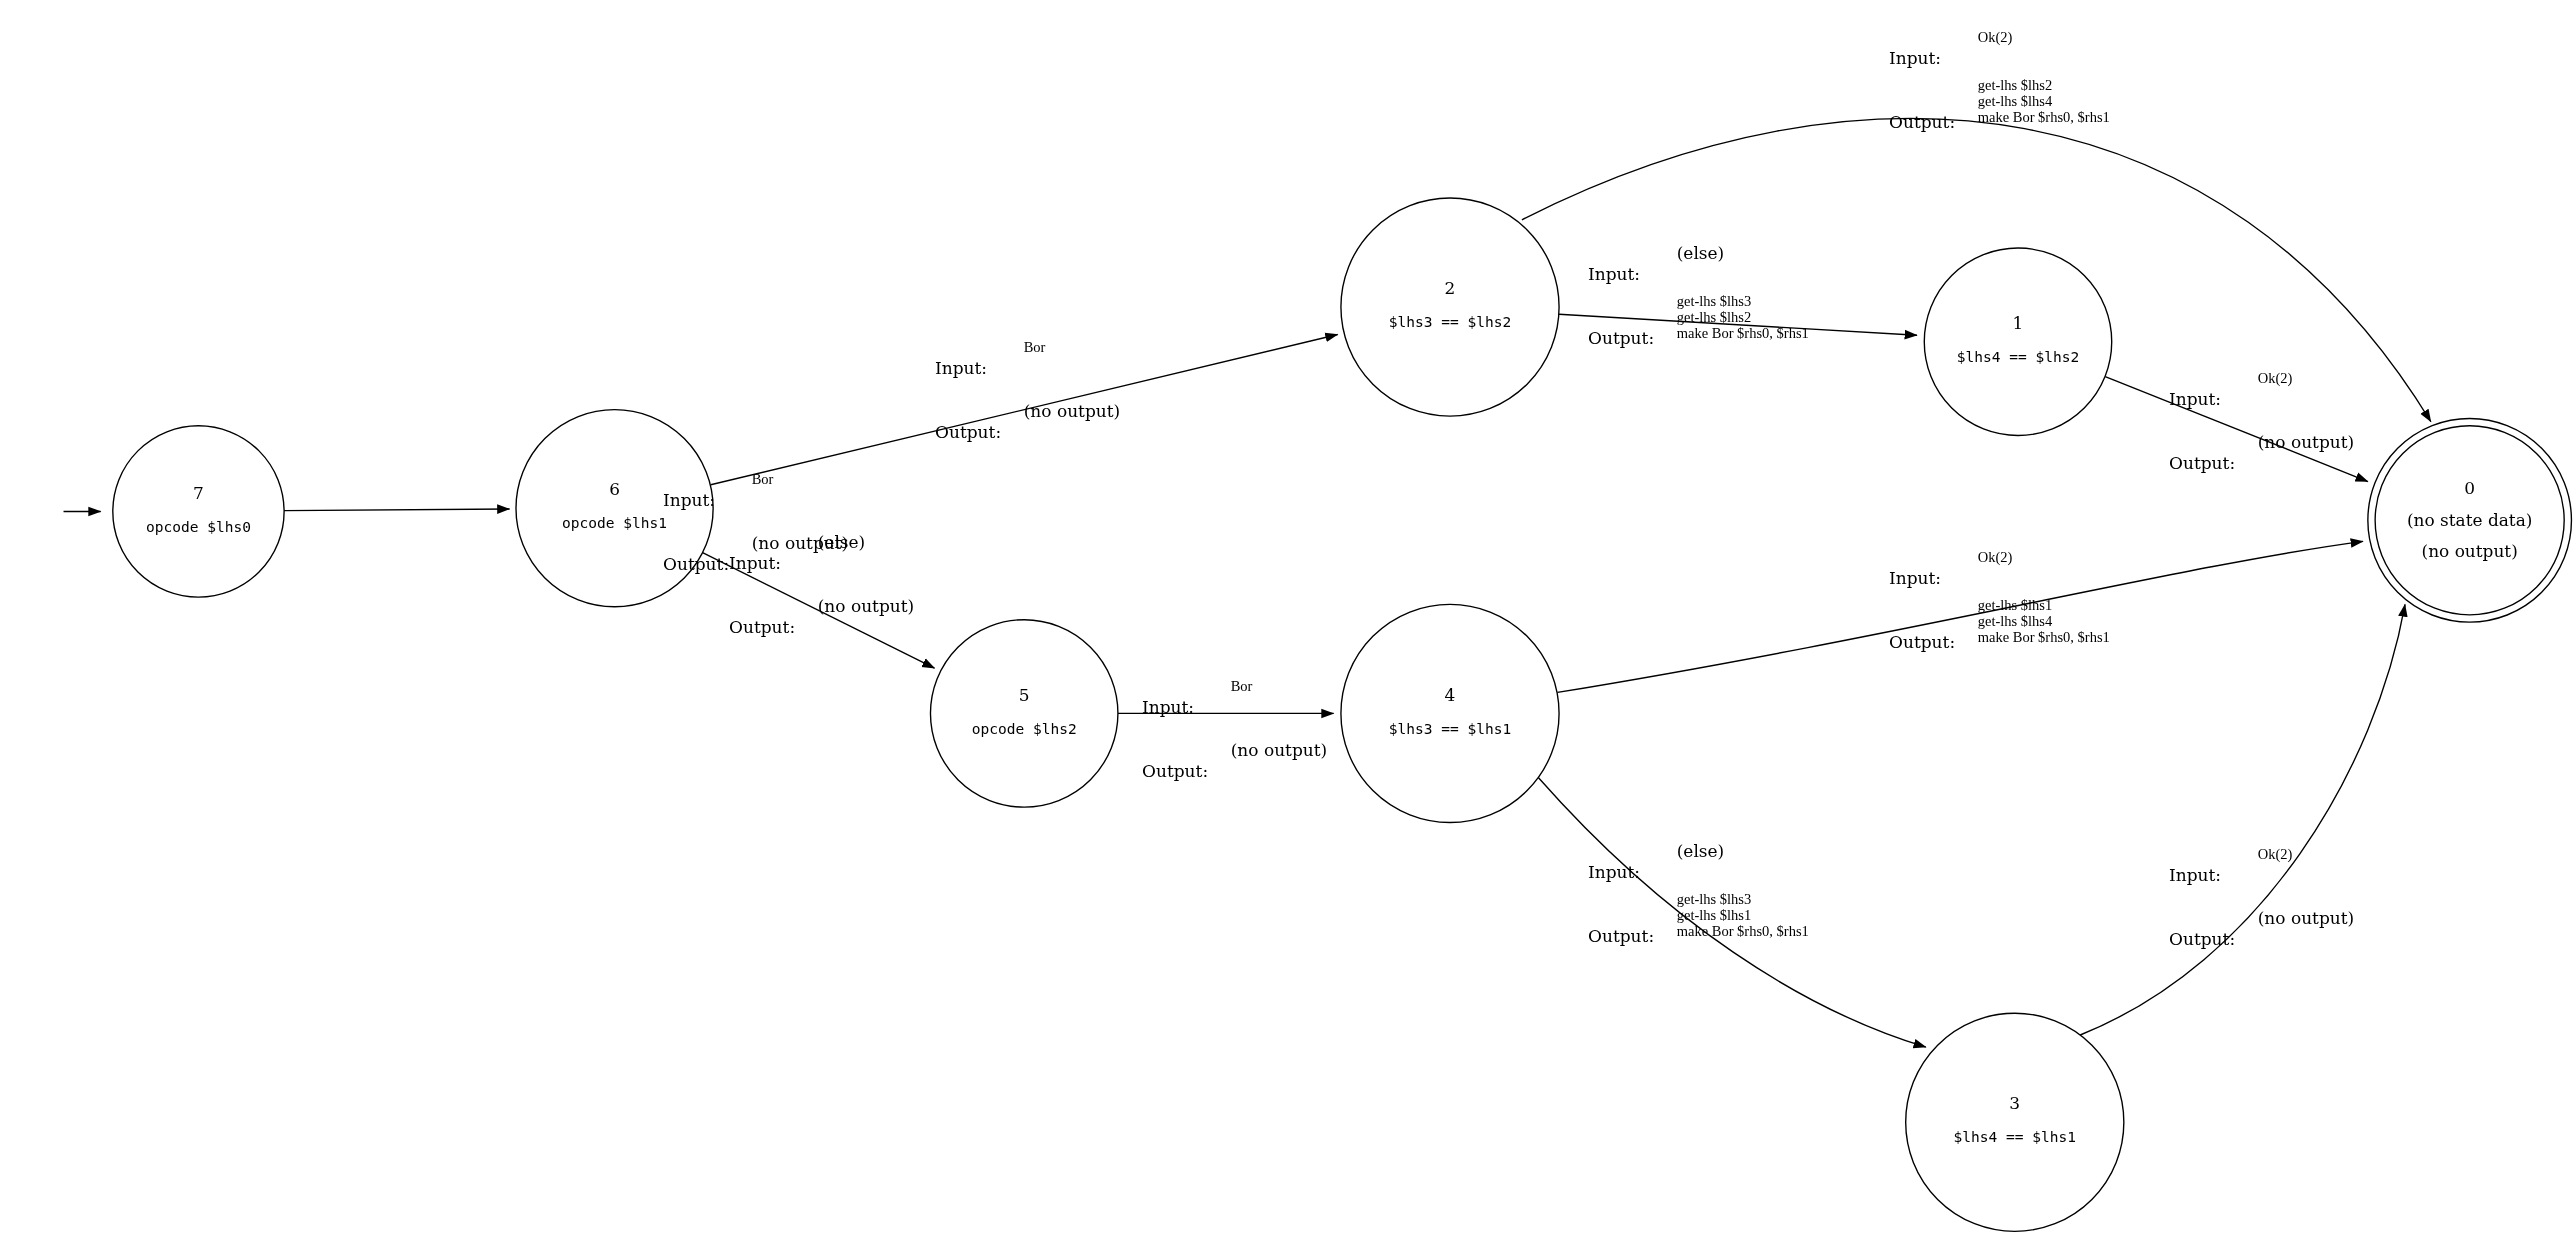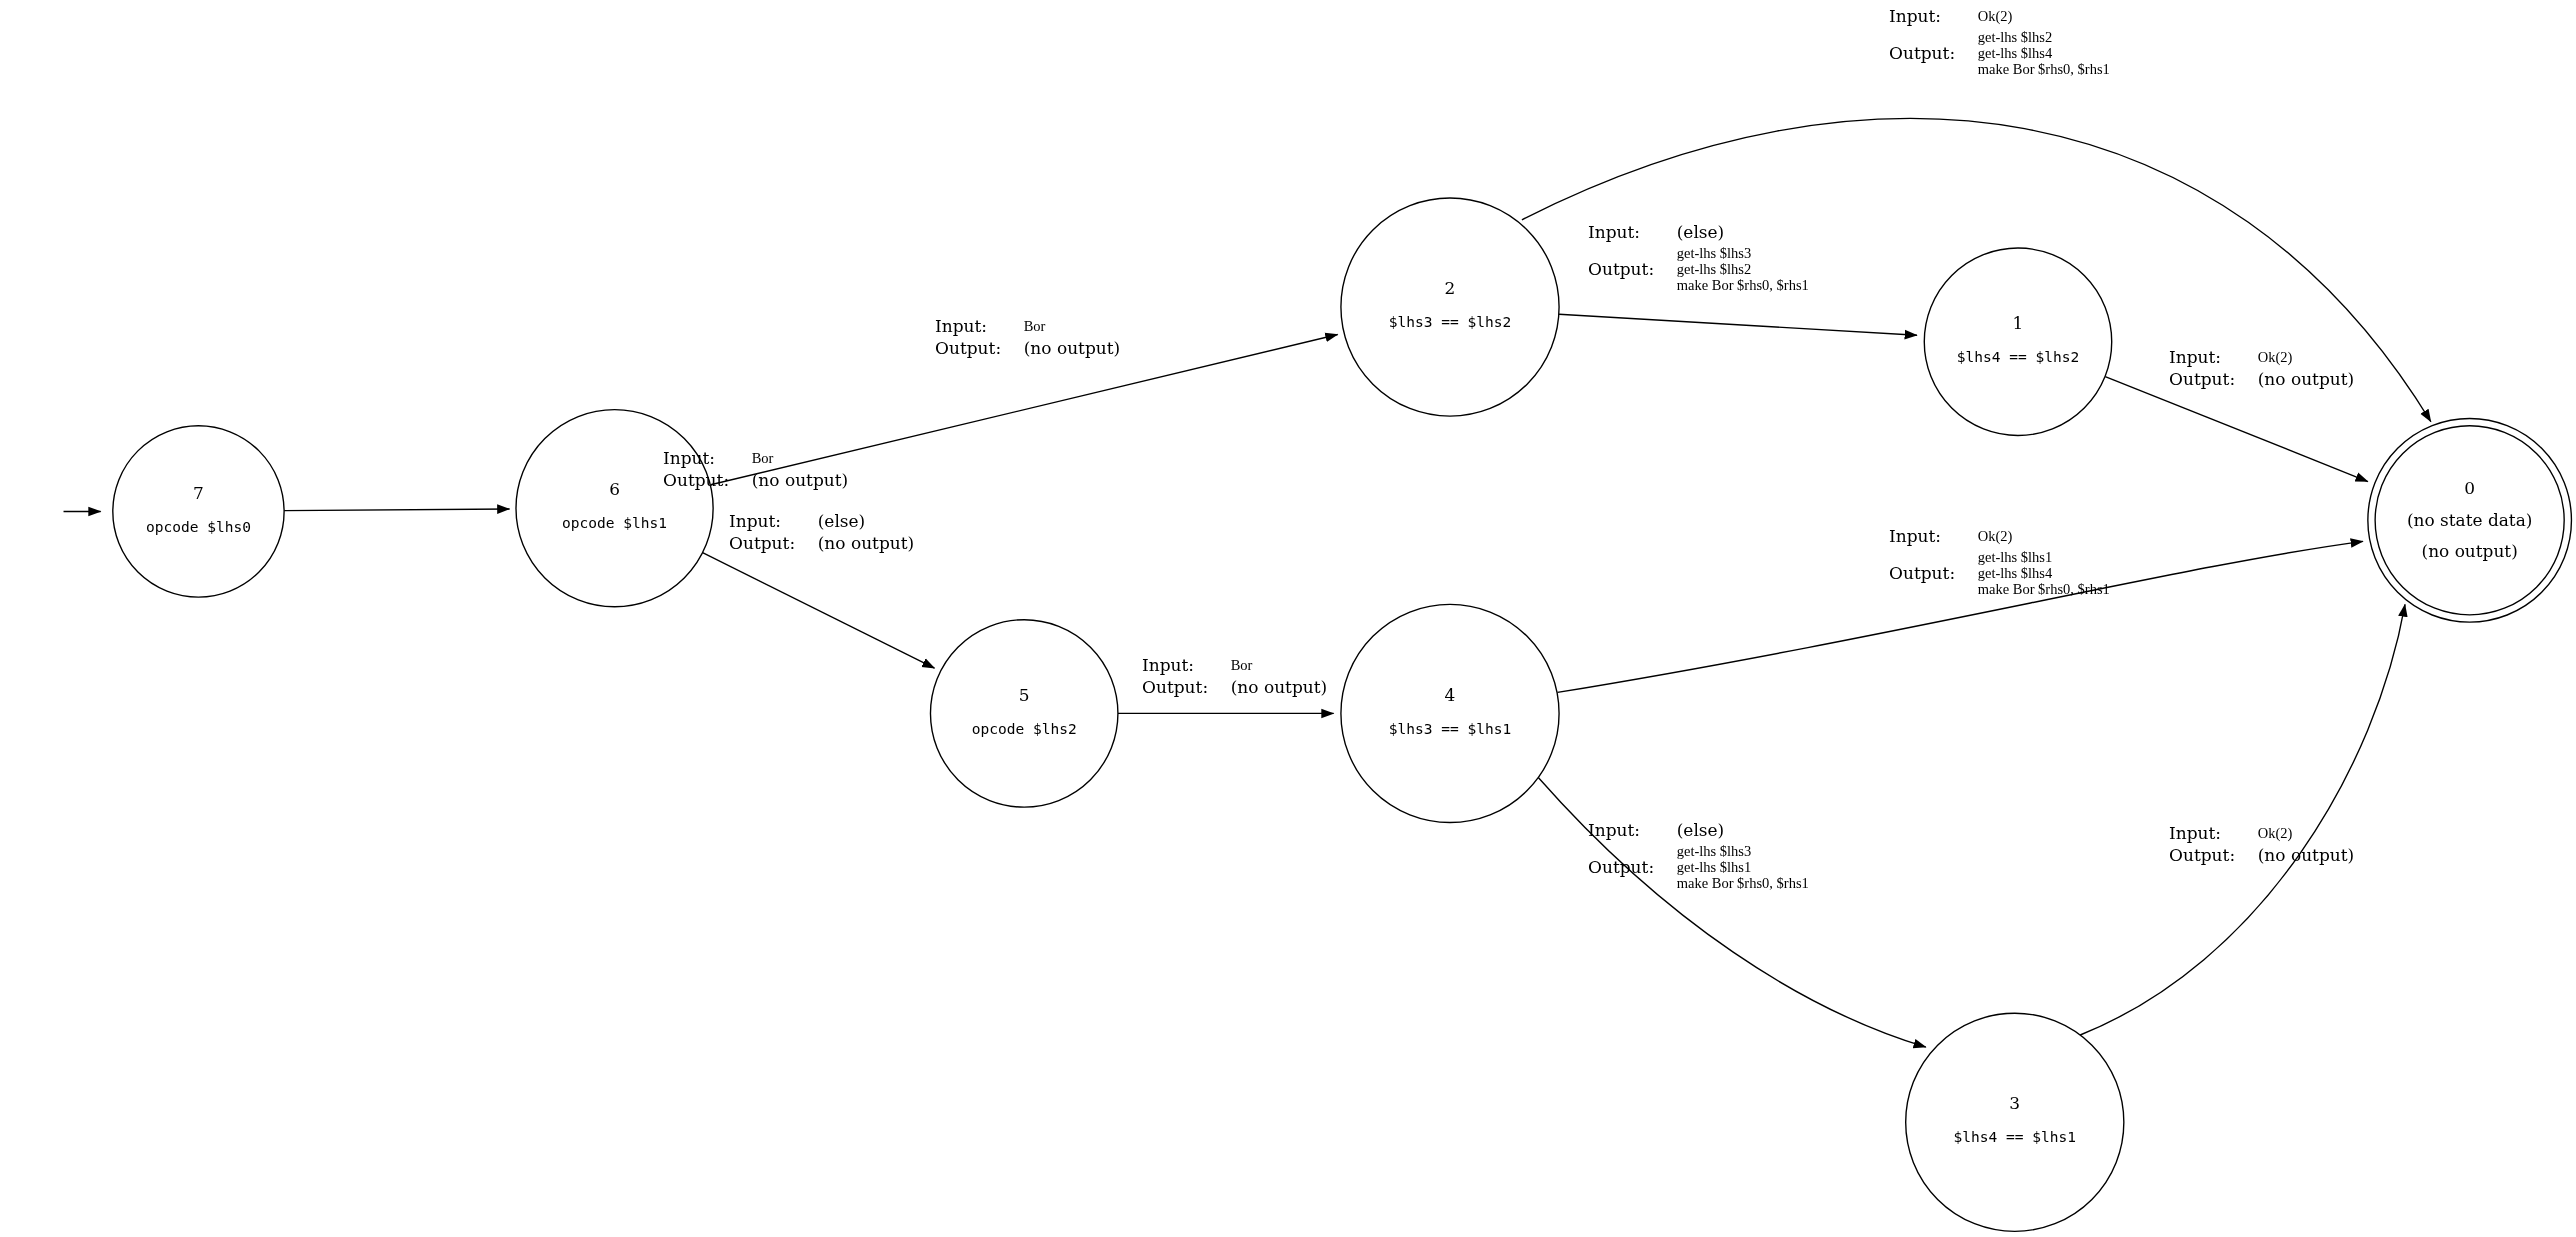--- a/index.html
+++ b/index.html
@@ -23,21 +23,21 @@
     position: absolute;
     display: grid;
     grid-template-columns: max-content max-content;
     column-gap: 22.6px;
     row-gap: 4px;
     align-items: center;
     white-space: nowrap;
     font-size: 17px;
     line-height: 18px;
   }
-  .edge-label .key { text-align: left; }
+  .edge-label .key { text-align: left; margin-top: 42px; }
   .edge-label .mono,
   .out-lines { font-family: Liberation Serif, serif; font-size: 14.5px; }
   .out-lines {
     display: flex;
     flex-direction: column;
     align-items: flex-start;
     line-height: 16px;
   }
 </style>
 </head>

